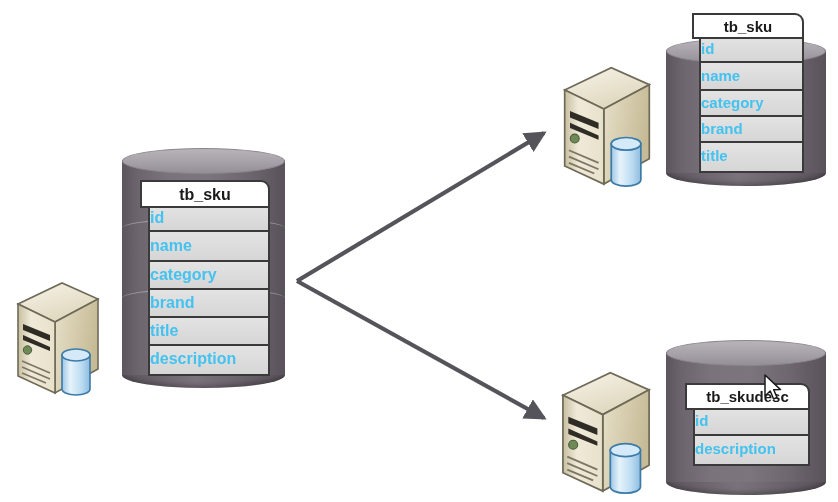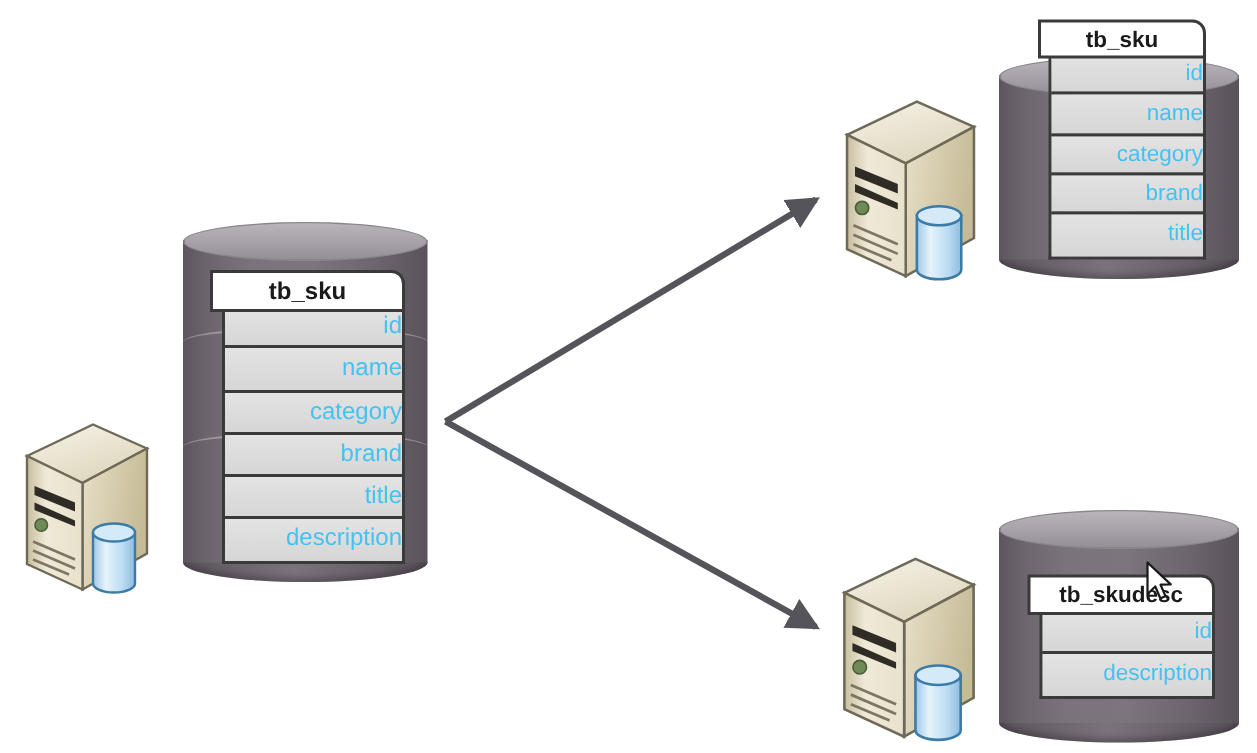--- a/index.html
+++ b/index.html
@@ -83,22 +83,22 @@
     border: 2px solid #3a3a3a;
     border-top: none;
     box-sizing: border-box;
     position: relative;
     margin-top: -2px;
   }
   .tbl .row {
     background: linear-gradient(to bottom, #e3e3e3, #d6d6d6);
     border-bottom: 2px solid #3a3a3a;
     color: #44c2f0;
-    font-weight: 400;
-    text-align: right;
+    font-weight: 700;
+    text-align: left;
     box-sizing: border-box;
     white-space: nowrap;
     overflow: hidden;
   }
   .tbl .row:last-child { border-bottom: none; }
 
   
   .server { position: absolute; }
   .server svg { display: block; }
 

